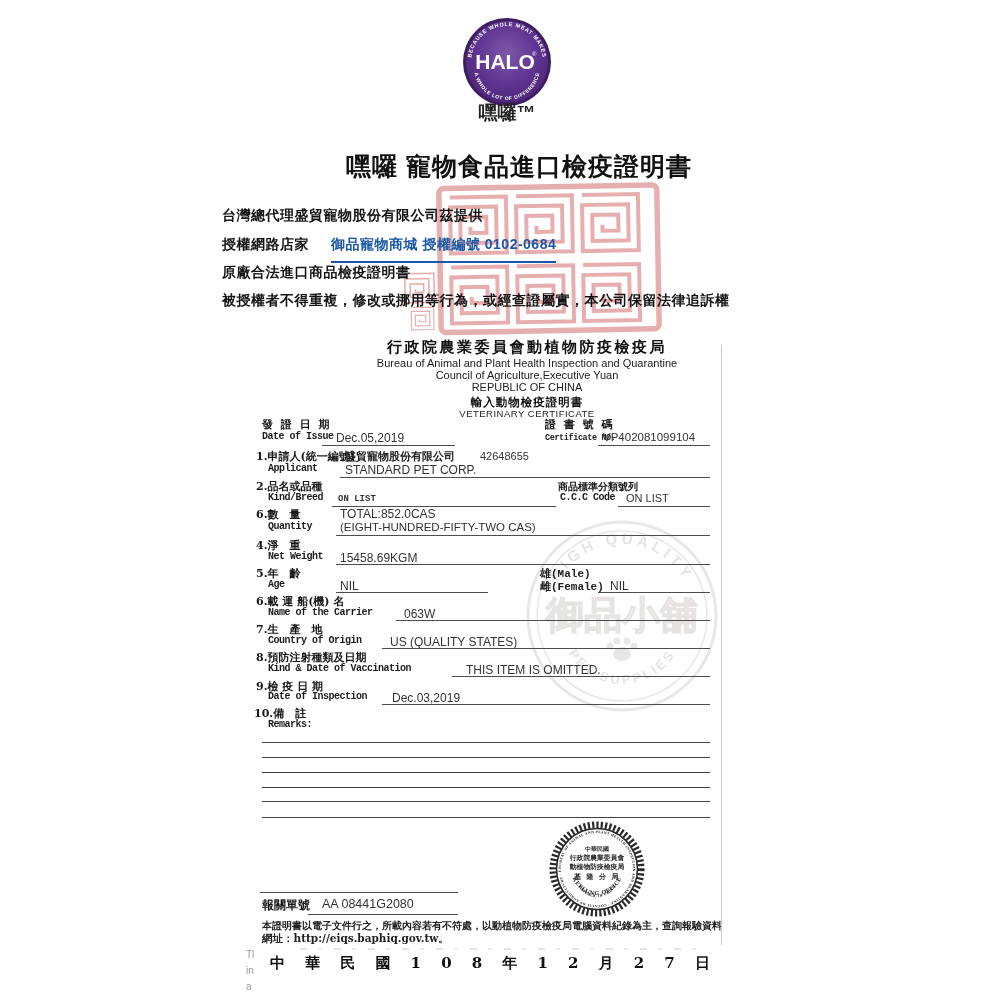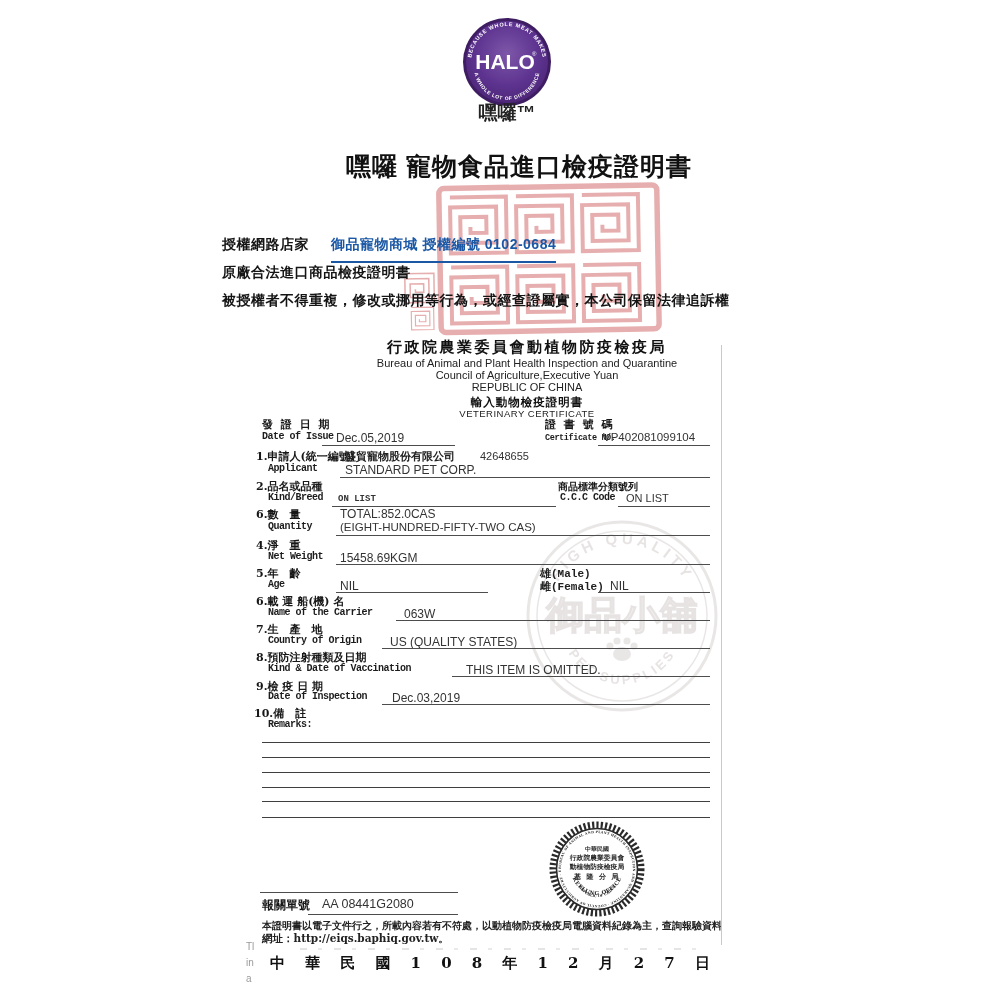--- a/index.html
+++ b/index.html
@@ -13,21 +13,21 @@
   .el.sm{font-size:8.5px;letter-spacing:-0.4px;}
   
   .v{font-family:"Liberation Sans",sans-serif;font-size:12px;color:#333;}
   .vz{font-family:Liberation Mono, monospace;font-size:11px;font-weight:700;color:#222;}
   .vm{font-family:"Liberation Mono",monospace;font-size:9px;font-weight:700;color:#333;}
   .ul{position:absolute;height:0;border-top:1.4px solid #4d4d4d;}
   .blank{position:absolute;height:0;border-top:1.5px solid #3f3f3f;}
   .auth{font-size:14px;font-weight:700;color:#141414;letter-spacing:0.5px;}
   .hdrc{left:322px;width:410px;text-align:center;}
   .note{font-family:"DejaVu Serif",serif;font-weight:700;font-size:10px;color:#222;}
-  .mark{font-size:10px;color:#9a9a9a;}
+  .mark{font-size:10px;color:#9a9a9a;margin-top:8px;}
   #authlink{color:#1a57a5;border-bottom:2px solid #1a57a5;padding-bottom:9px;margin-left:22px;}
   #dateRow{display:flex;justify-content:space-between;font-family:"DejaVu Serif",serif;
            font-weight:700;font-size:15px;color:#111;}
   #smudge{background:repeating-linear-gradient(90deg,#cfcfcf 0 7px,transparent 7px 18px,#d8d8d8 18px 22px,transparent 22px 34px);opacity:.55;}
   svg text{font-family:"Liberation Sans",sans-serif;}
   svg .sealtxt{font-family:"DejaVu Serif",serif;font-weight:700;fill:#262626;}
 </style>
 </head>
 <body>
 
@@ -73,20 +73,21 @@
         <use href="#sq" x="116" y="82"></use>
         <use href="#sq" x="182" y="82"></use>
       </g>
       <g stroke-width="3">
         <use href="#sq" transform="translate(4,88) scale(0.52)"></use>
         <use href="#sq" transform="translate(10,122) scale(0.4)"></use>
       </g>
     </g>
   </svg>
 
+  <div class="a auth" style="left:222px;top:207px">台灣總代理盛貿寵物股份有限公司茲提供</div>
   <div class="a auth" style="left:222px;top:236px">
     <span>授權網路店家</span><span id="authlink">御品寵物商城 授權編號 0102-0684</span>
   </div>
   <div class="a auth" style="left:222px;top:264px">原廠合法進口商品檢疫證明書</div>
   <div class="a auth" style="left:222px;top:292px">被授權者不得重複，修改或挪用等行為，或經查證屬實，本公司保留法律追訴權</div>
 
   <div class="a hdrc" style="top:357px;font-size:11px;color:#222">Bureau of Animal and Plant Health Inspection and Quarantine</div>
   <div class="a hdrc" style="top:338px;font-family:'DejaVu Serif',serif;font-weight:600;font-size:15px;letter-spacing:2.5px;color:#111">行政院農業委員會動植物防疫檢疫局</div>
   <div class="a hdrc" style="top:369px;font-size:11px;color:#222">Council of Agriculture,Executive Yuan</div>
   <div class="a hdrc" style="top:381px;font-size:11px;color:#222">REPUBLIC OF CHINA</div>

